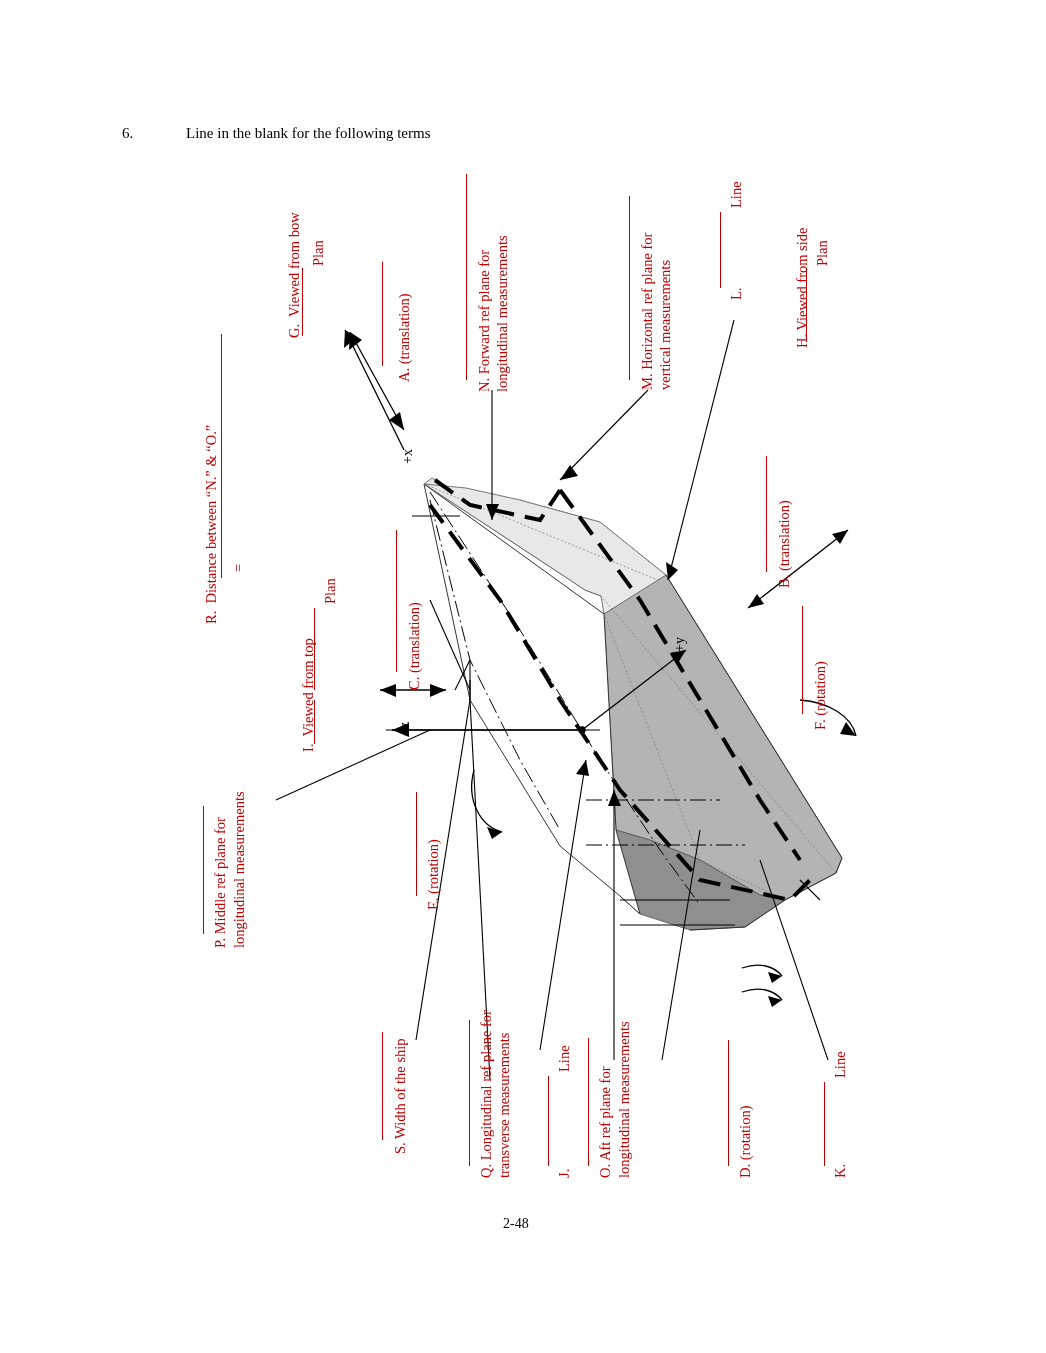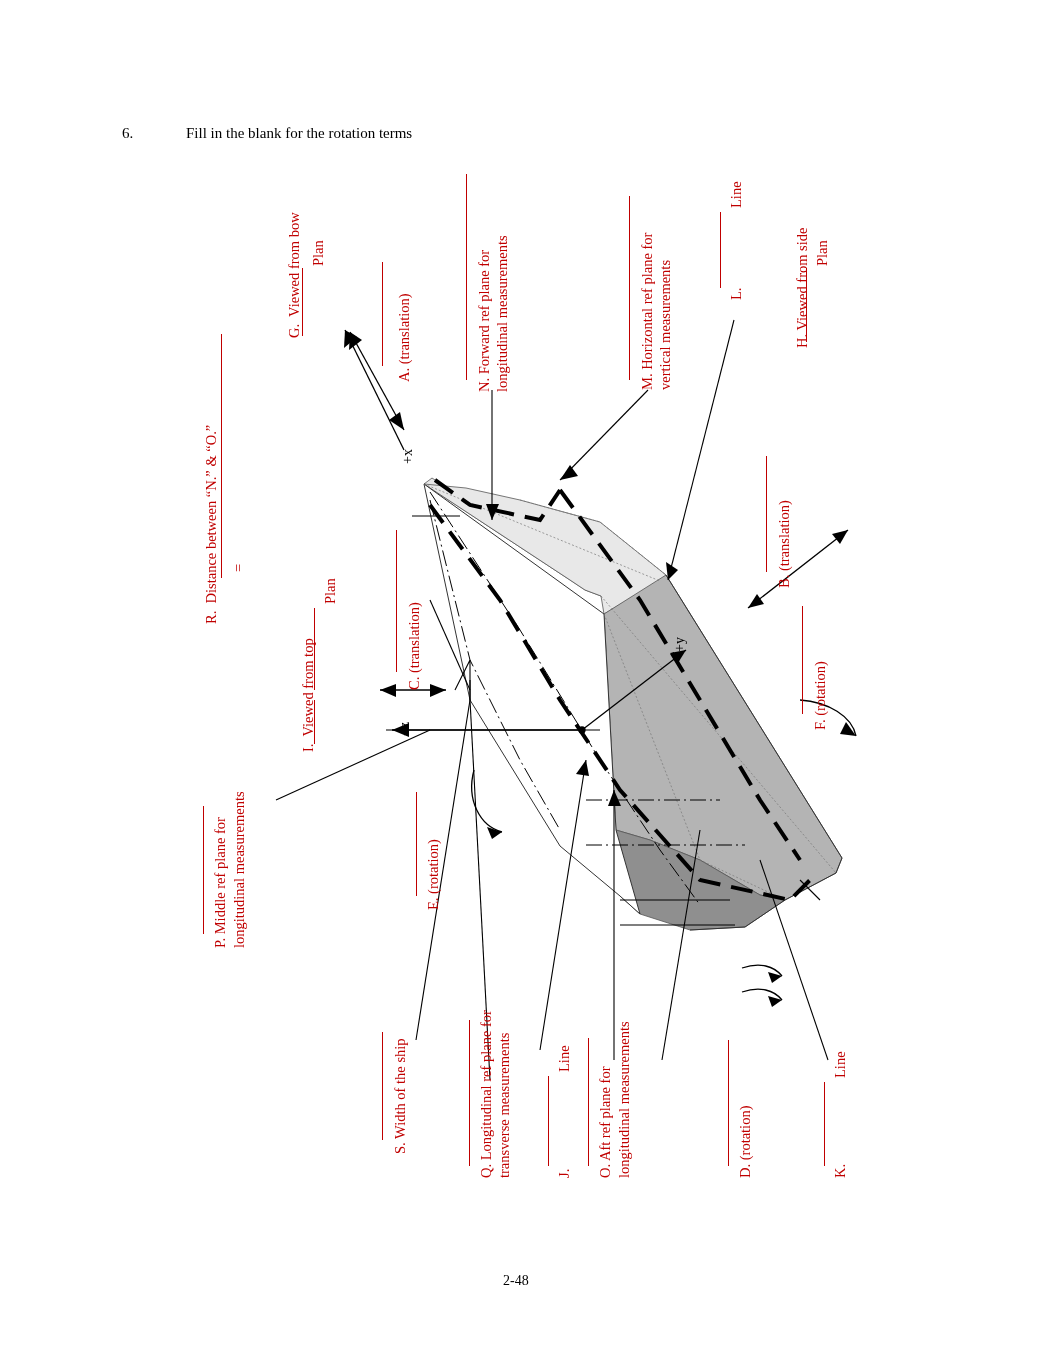--- a/index.html
+++ b/index.html
@@ -69,39 +69,39 @@
     color: #000;
     font-family: "Liberation Serif", serif;
     transform-origin: 0 0;
     transform: rotate(-90deg);
     white-space: nowrap;
   }
   
   .page-num {
     position: absolute;
     left: 503px;
-    top: 1273px;
+    top: 1216px;
     font-size: 14px;
     color: #000;
   }
   .wm {
     position: absolute;
     left: 0;
     top: 1222px;
     width: 1046px;
     height: 131px;
   }
 </style>
 </head>
 <body>
 
 <div class="page">
 
   <div class="q-number">6.</div>
-  <div class="q-text">Fill in the blank for the rotation terms</div>
+  <div class="q-text">Line in the blank for the following terms</div>
 
   <svg class="draw" viewBox="0 0 1046 1353" xmlns="http://www.w3.org/2000/svg">
 
     <g>
 
       <polygon points="424,484 432,478 586,578 601,596 585,590 570,580" fill="#e8e8e8" stroke="#555" stroke-width="0.8"></polygon>
       <polygon points="424,484 570,580 585,590 601,596 604,614 660,581 666,575 600,522 520,500 466,488" fill="#e8e8e8" stroke="#555" stroke-width="0.8"></polygon>
 
       <polygon points="604,614 666,575 842,858 836,873 785,900 760,895 700,860 650,840 616,830" fill="#b4b4b4" stroke="#555" stroke-width="0.8"></polygon>
 

